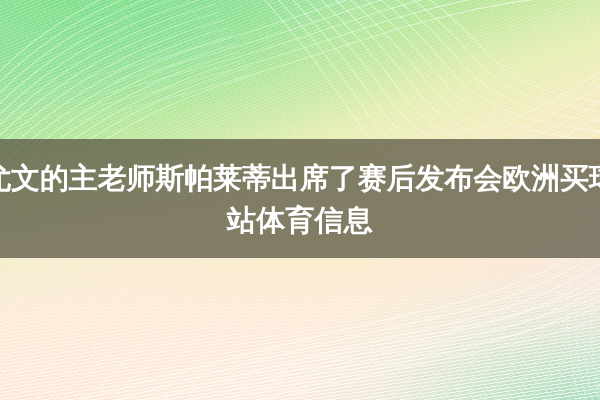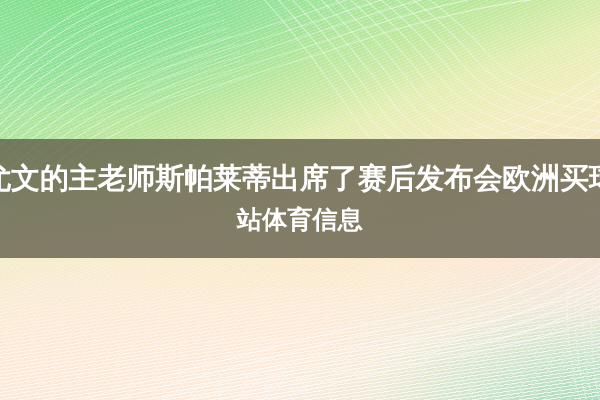--- a/index.html
+++ b/index.html
@@ -135,21 +135,21 @@
     line-height: 42px;
     letter-spacing: 0.2px;
     white-space: nowrap;
     text-align: center;
   }
   .caption-line.line-1 {
     font-size: 29px;
     letter-spacing: -0.1px;
   }
   .caption-line.line-2 {
-    font-size: 25px;
+    font-size: 29px;
   }
 </style>
 </head>
 <body>
 
 <div class="stage">
 
   <div class="bg-base"></div>
   <div class="bg-warm"></div>
   <div class="bg-mint"></div>

